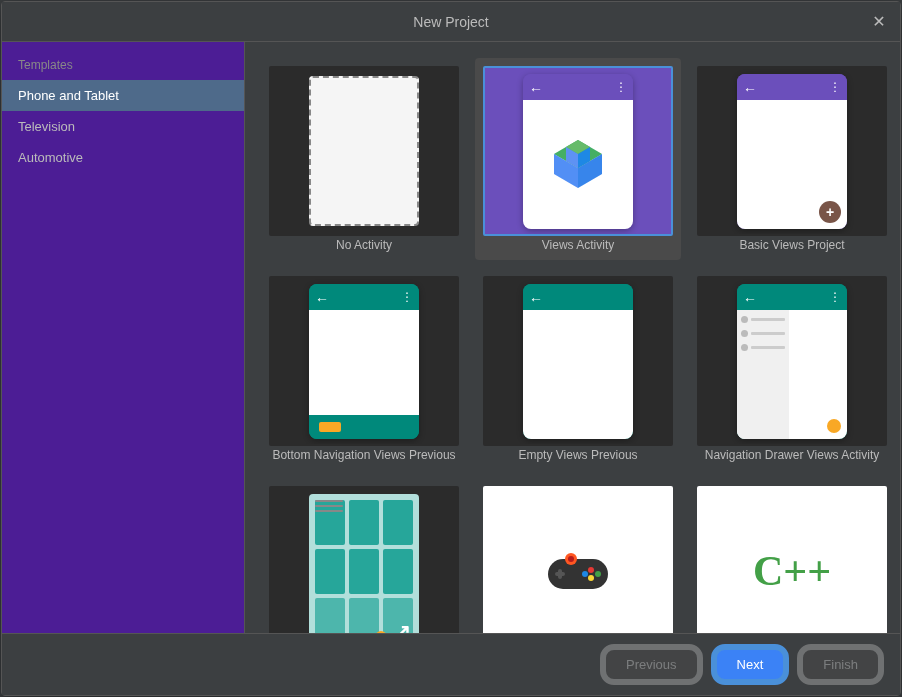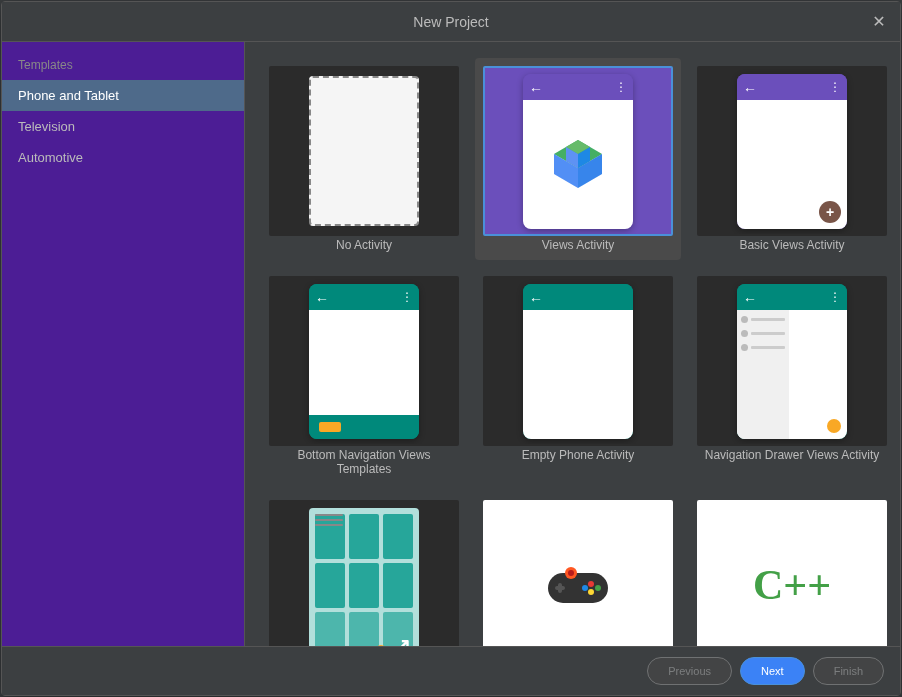--- a/index.html
+++ b/index.html
@@ -156,23 +156,23 @@
       border-top: 1px solid #555;
       padding: 10px 16px;
       display: flex;
       justify-content: flex-end;
       gap: 8px;
       background: #3c3f41;
     }
     .btn {
       padding: 7px 20px;
       border-radius: 14px;
-      font-size: 11px;
+      font-size: 13px;
       cursor: pointer;
-      border: 1px solid #a3a3a3;
+      border: 6px solid #a3a3a3;
       color: #bbbbbb;
       background: #4a4a4a;
     }
     .btn-primary {
       background: #3b82f6;
       color: white;
       border-color: #4a90d9;
     }
     .btn-disabled {
       opacity: 0.5;
@@ -242,49 +242,49 @@
           <div class="phone-mockup" style="width:110px;height:155px;background:#6b4fbb;">
             <div style="background:#6b4fbb;height:26px;display:flex;align-items:center;padding:0 6px;position:relative;">
               <span style="color:white;font-size:14px;">←</span>
               <span style="color:white;font-size:12px;position:absolute;right:6px;">⋮</span>
             </div>
             <div style="background:white;height:129px;position:relative;display:flex;align-items:flex-end;justify-content:flex-end;padding:6px;">
               <div style="width:22px;height:22px;background:#795548;border-radius:50%;display:flex;align-items:center;justify-content:center;color:white;font-size:14px;font-weight:bold;">+</div>
             </div>
           </div>
         </div>
-        <span class="card-label">Basic Views Activity</span>
+        <span class="card-label">Basic Views Project</span>
       </div>
 
       <div class="template-card">
         <div class="card-preview-wrapper">
           <div class="phone-mockup" style="width:110px;height:155px;background:#00897B;">
             <div style="background:#00897B;height:26px;display:flex;align-items:center;padding:0 6px;position:relative;">
               <span style="color:white;font-size:14px;">←</span>
               <span style="color:white;font-size:12px;position:absolute;right:6px;">⋮</span>
             </div>
             <div style="background:white;height:105px;"></div>
             <div style="background:#00897B;height:24px;display:flex;align-items:center;padding:0 10px;gap:14px;">
               <div style="width:22px;height:10px;background:#f9a825;border-radius:2px;"></div>
             </div>
           </div>
         </div>
-        <span class="card-label">Bottom Navigation Views Templates</span>
+        <span class="card-label">Bottom Navigation Views Previous</span>
       </div>
 
       <div class="template-card">
         <div class="card-preview-wrapper">
           <div class="phone-mockup" style="width:110px;height:155px;background:#00897B;">
             <div style="background:#00897B;height:26px;display:flex;align-items:center;padding:0 6px;position:relative;">
               <span style="color:white;font-size:14px;">←</span>
             </div>
             <div style="background:white;height:129px;"></div>
           </div>
         </div>
-        <span class="card-label">Empty Phone Activity</span>
+        <span class="card-label">Empty Views Previous</span>
       </div>
 
       <div class="template-card">
         <div class="card-preview-wrapper">
           <div class="phone-mockup" style="width:110px;height:155px;background:#00897B;">
             <div style="background:#00897B;height:26px;display:flex;align-items:center;padding:0 6px;position:relative;">
               <span style="color:white;font-size:14px;">←</span>
               <span style="color:white;font-size:12px;position:absolute;right:6px;">⋮</span>
             </div>
             <div style="background:white;height:129px;display:flex;position:relative;">

